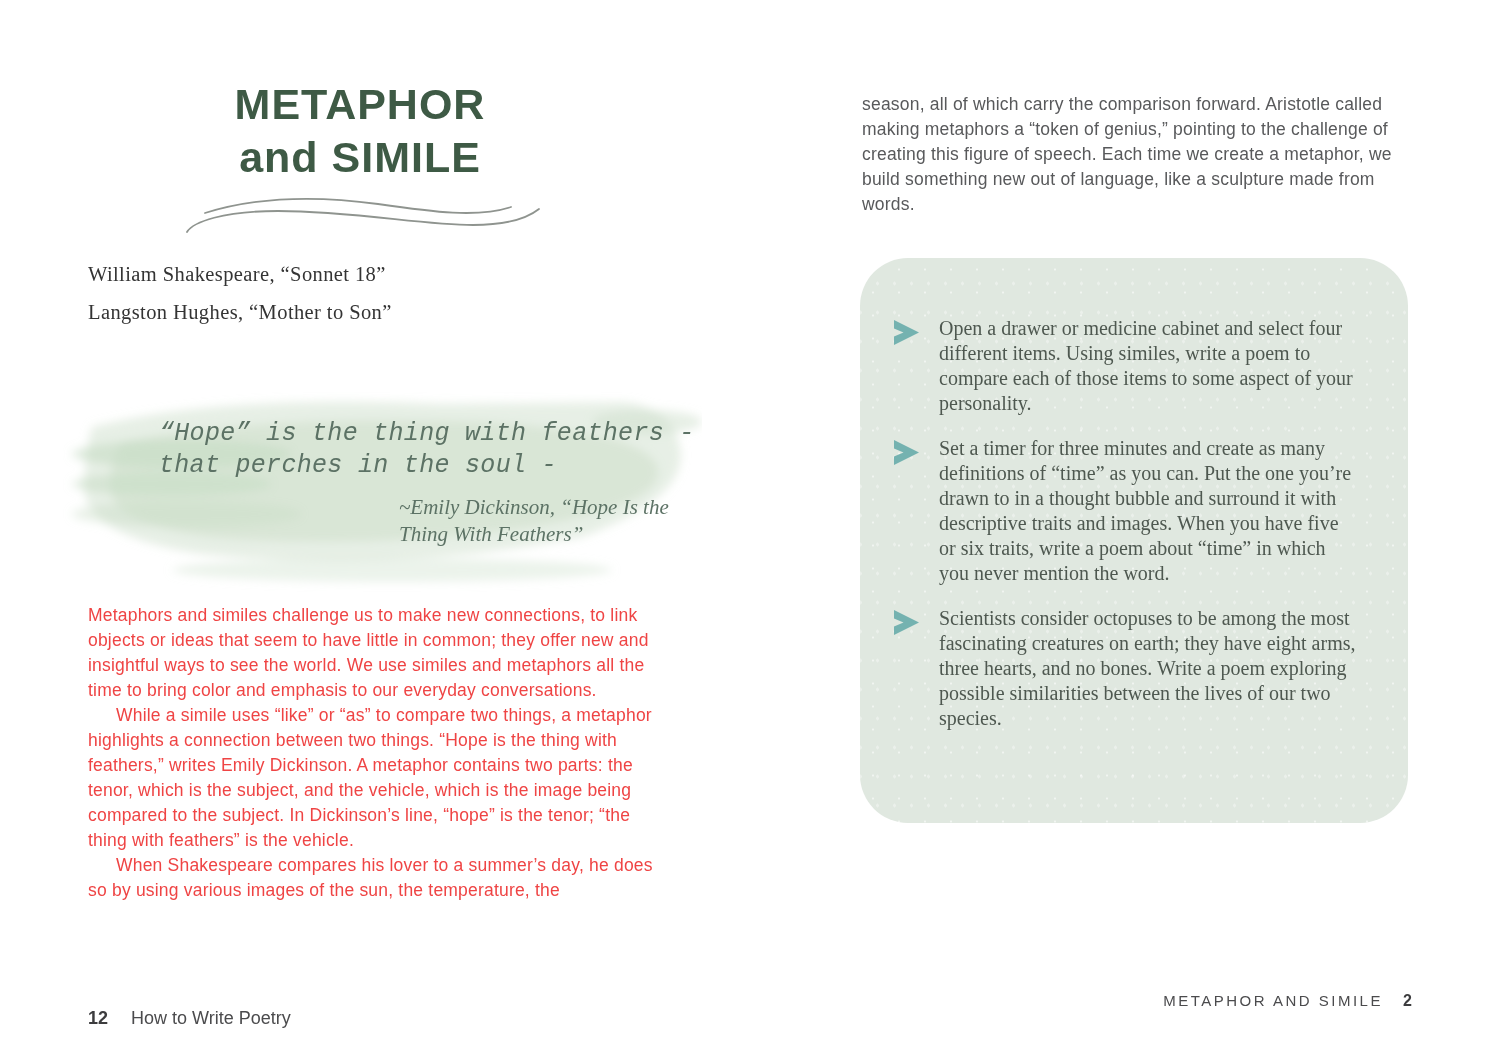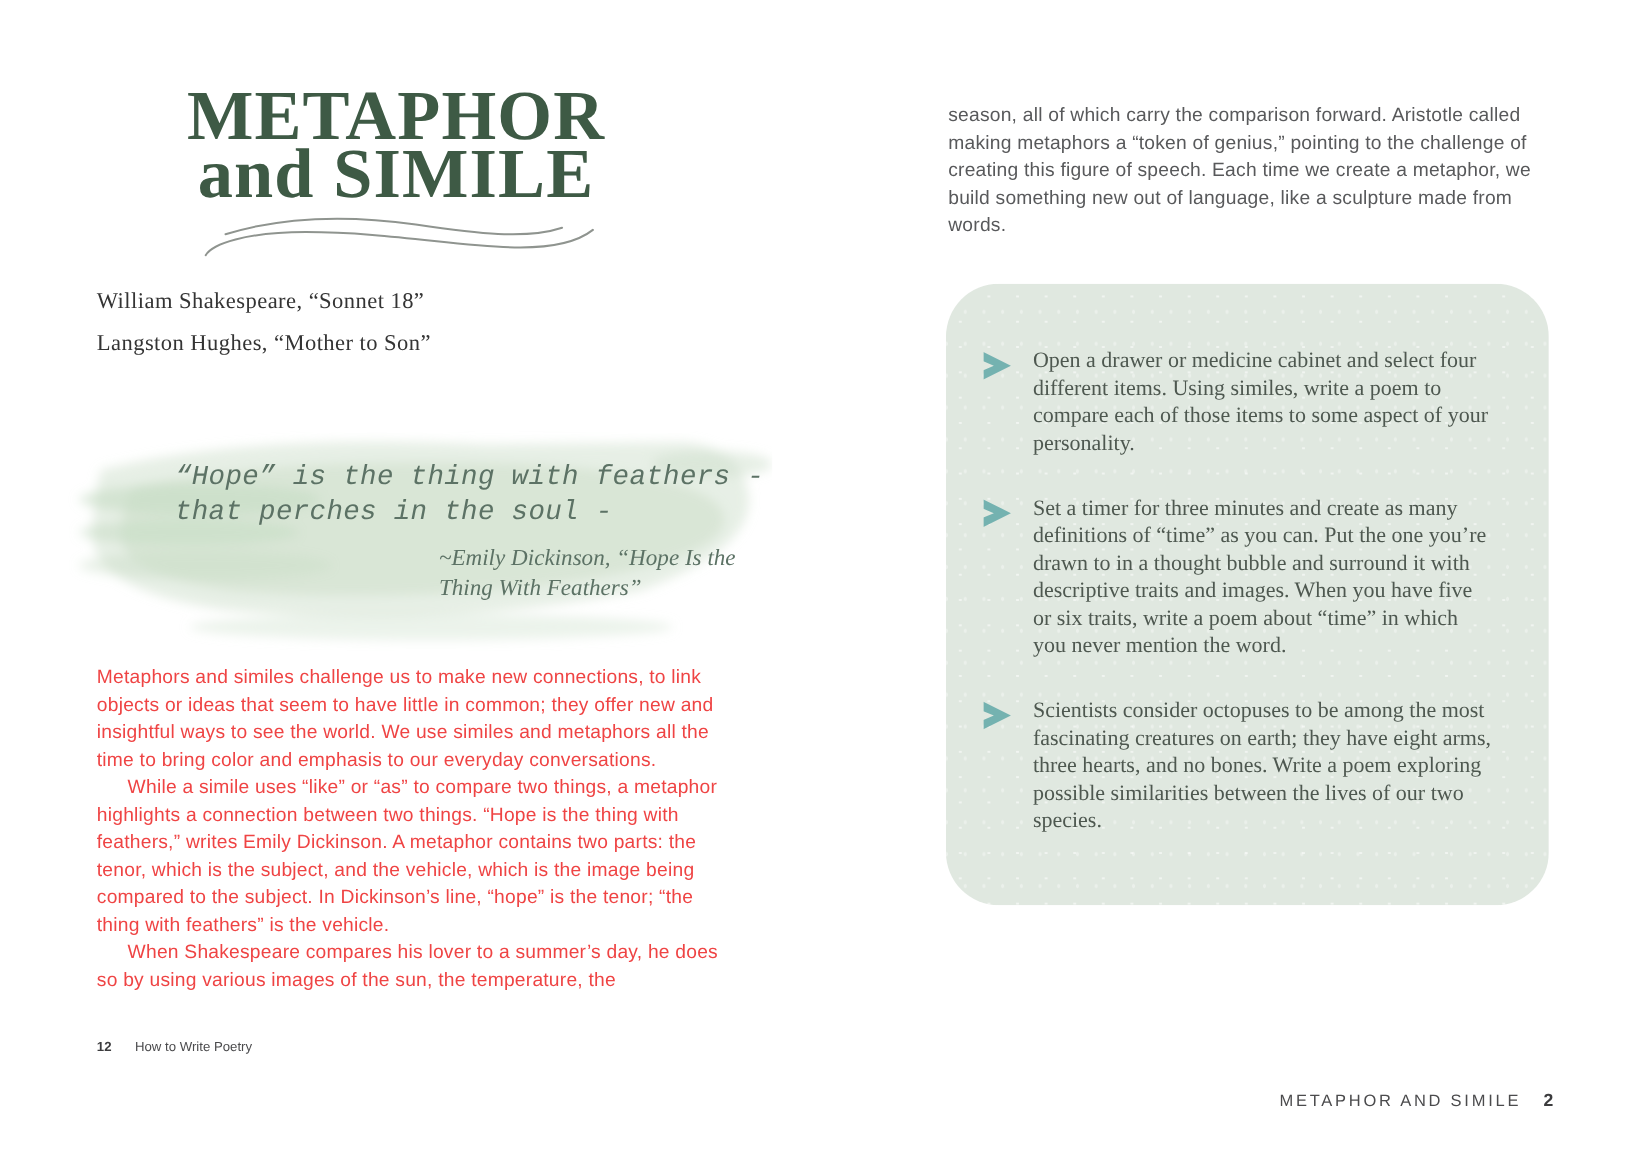--- a/index.html
+++ b/index.html
@@ -4,22 +4,22 @@
 <style>
   * { margin:0; padding:0; box-sizing:border-box; }
   html,body { background:#ffffff; }
   .book {
     position:relative; width:1500px; height:1064px; background:#ffffff;
     overflow:hidden; font-family:"Liberation Sans", sans-serif;
   }
   
   .chapter-title {
     position:absolute; left:110px; top:78px; width:500px;
-    text-align:center; font-family:Liberation Serif, serif;
-    font-weight:700; font-size:64px; line-height:53px;
+    text-align:center; font-family:Liberation Sans, sans-serif;
+    font-weight:700; font-size:43px; line-height:53px;
     color:#3e5a45; letter-spacing:1px;
   }
   .flourish { position:absolute; left:183px; top:192px; }
   .reading-list {
     position:absolute; left:88px; top:263px; list-style:none;
     font-family:"Liberation Serif", serif; font-size:20.5px; color:#343434;
     letter-spacing:0.4px;
   }
   .reading-list li { margin-bottom:15.5px; line-height:22px; }
   .quote-block { position:absolute; left:62px; top:392px; width:640px; height:200px; }
@@ -33,39 +33,39 @@
     position:absolute; left:295px; top:102px; width:290px;
     font-family:"Liberation Serif", serif; font-style:italic;
     font-size:21px; line-height:27px; color:#5c7265;margin-left:42px;
   }
   .body-copy {
     position:absolute; left:88px; top:603px; width:586px;
     font-size:17.5px; line-height:25px; color:#ef4444; letter-spacing:0.2px;
   }
   .body-copy p.indent { text-indent:28px; }
   .page-footer-left {
-    position:absolute; left:88px; top:944px; font-size:12px; color:#4b4b4d;
+    position:absolute; left:88px; top:1008px; font-size:18px; color:#4b4b4d;
   }
   .page-footer-left .folio { font-weight:700; color:#3c3c3e; margin-right:18px; }
   
   .continuation {
     position:absolute; left:862px; top:92px; width:546px;
     font-size:17.5px; line-height:25px; color:#58595b; letter-spacing:0.2px;
   }
   .exercise-box {
     position:absolute; left:860px; top:258px; width:548px; height:565px;
     background-color:#e0e8e0;
     background-image:
       radial-gradient(rgba(255,255,255,0.55) 1px, transparent 1.4px),
       radial-gradient(rgba(255,255,255,0.35) 1px, transparent 1.4px);
     background-size:26px 23px, 17px 29px;
     background-position:0 0, 9px 11px;
     border-radius:48px;
     padding:58px 48px 0 34px;
-    display:flex; flex-direction:column; gap:34px;
+    display:flex; flex-direction:column; gap:20px;
   }
   .exercise-item { display:flex; align-items:flex-start; }
   .exercise-item .chev { flex:0 0 26px; margin-top:3px; margin-right:19px; }
   .exercise-item .ex-text {
     font-family:"Liberation Serif", serif; font-size:20px; line-height:25px;
     color:#4e5850; width:420px;
   }
   .page-footer-right {
     position:absolute; right:88px; top:992px; font-size:15px; color:#4b4b4d;
     text-align:right;

